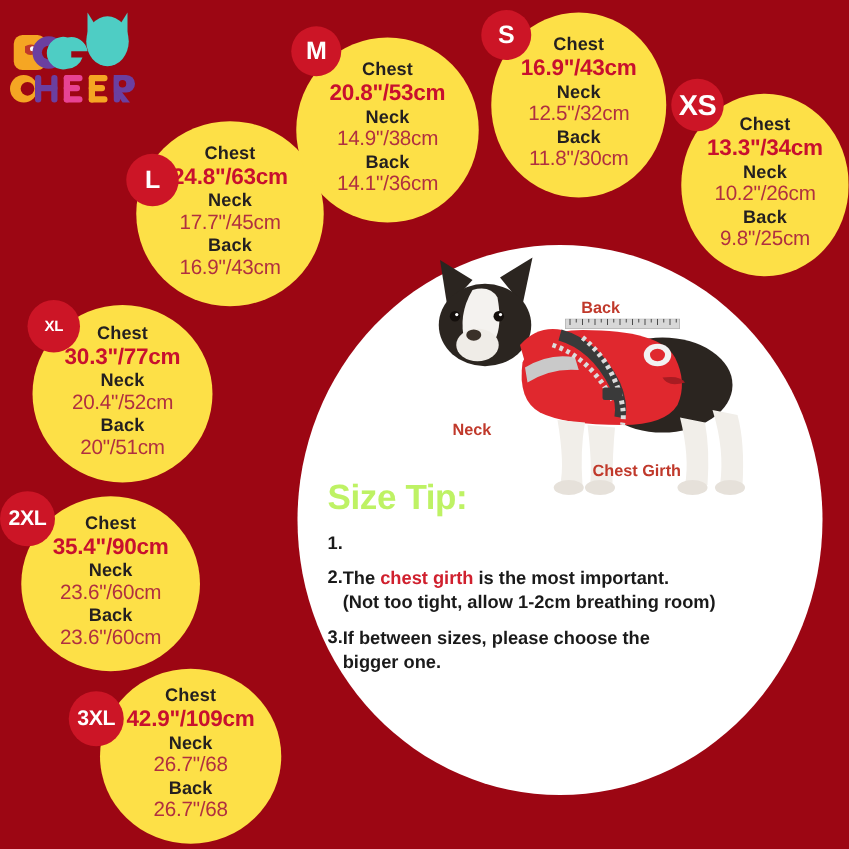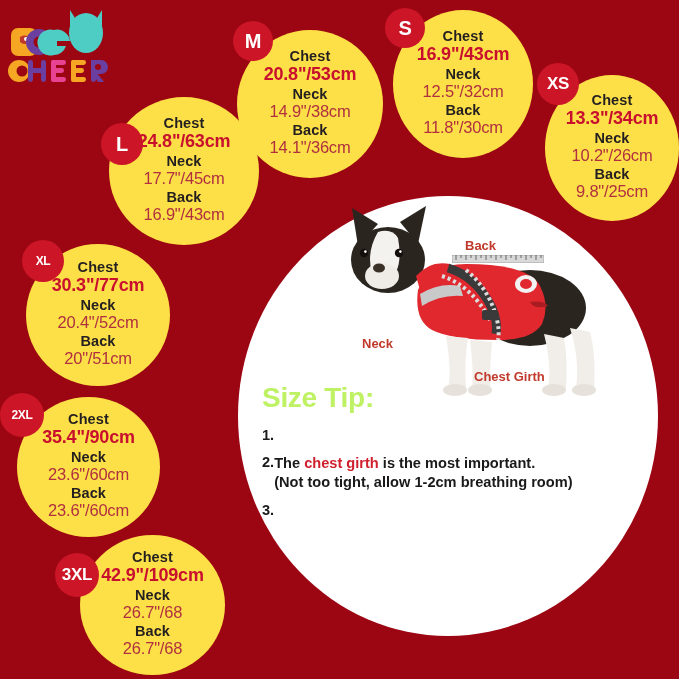--- a/index.html
+++ b/index.html
@@ -292,21 +292,21 @@
   </div>
 
   <div class="bubble" style="left:545px;top:75px;width:134px;height:146px;">
     <span class="lbl first">Chest</span>
     <span class="val hero">13.3"/34cm</span>
     <span class="lbl">Neck</span>
     <span class="val muted">10.2"/26cm</span>
     <span class="lbl">Back</span>
     <span class="val muted">9.8"/25cm</span>
   </div>
-  <div class="badge" style="left:537px;top:63px;width:42px;height:42px;font-size:17px;">
+  <div class="badge" style="left:537px;top:63px;width:42px;height:42px;font-size:23px;">
     <span>XS</span>
   </div>
 
   <div class="bubble" style="left:26px;top:244px;width:144px;height:142px;">
     <span class="lbl first">Chest</span>
     <span class="val hero">30.3"/77cm</span>
     <span class="lbl">Neck</span>
     <span class="val muted">20.4"/52cm</span>
     <span class="lbl">Back</span>
     <span class="val muted">20"/51cm</span>
@@ -316,21 +316,21 @@
   </div>
 
   <div class="bubble" style="left:17px;top:397px;width:143px;height:140px;">
     <span class="lbl first">Chest</span>
     <span class="val hero">35.4"/90cm</span>
     <span class="lbl">Neck</span>
     <span class="val muted">23.6"/60cm</span>
     <span class="lbl">Back</span>
     <span class="val muted">23.6"/60cm</span>
   </div>
-  <div class="badge" style="left:0px;top:393px;width:44px;height:44px;font-size:12px;">
+  <div class="badge" style="left:0px;top:393px;width:44px;height:44px;font-size:17px;">
     <span>2XL</span>
   </div>
 
   <div class="bubble" style="left:80px;top:535px;width:145px;height:140px;">
     <span class="lbl first">Chest</span>
     <span class="val hero">42.9"/109cm</span>
     <span class="lbl">Neck</span>
     <span class="val muted">26.7"/68</span>
     <span class="lbl">Back</span>
     <span class="val muted">26.7"/68</span>
@@ -349,16 +349,20 @@
     <div class="tip-item">
       <span class="tip-num">2.</span>
       <span class="tip-body">
         <span>The </span><span class="hl">chest girth</span><span> is the most important.</span><br>
         <span>(Not too tight, allow 1-2cm breathing room)</span>
       </span>
     </div>
 
     <div class="tip-item">
       <span class="tip-num">3.</span>
+      <span class="tip-body">
+        <span>If between sizes, please choose the</span><br>
+        <span>bigger one.</span>
+      </span>
     </div>
   </div>
 
 </div>
 
 </body></html>

